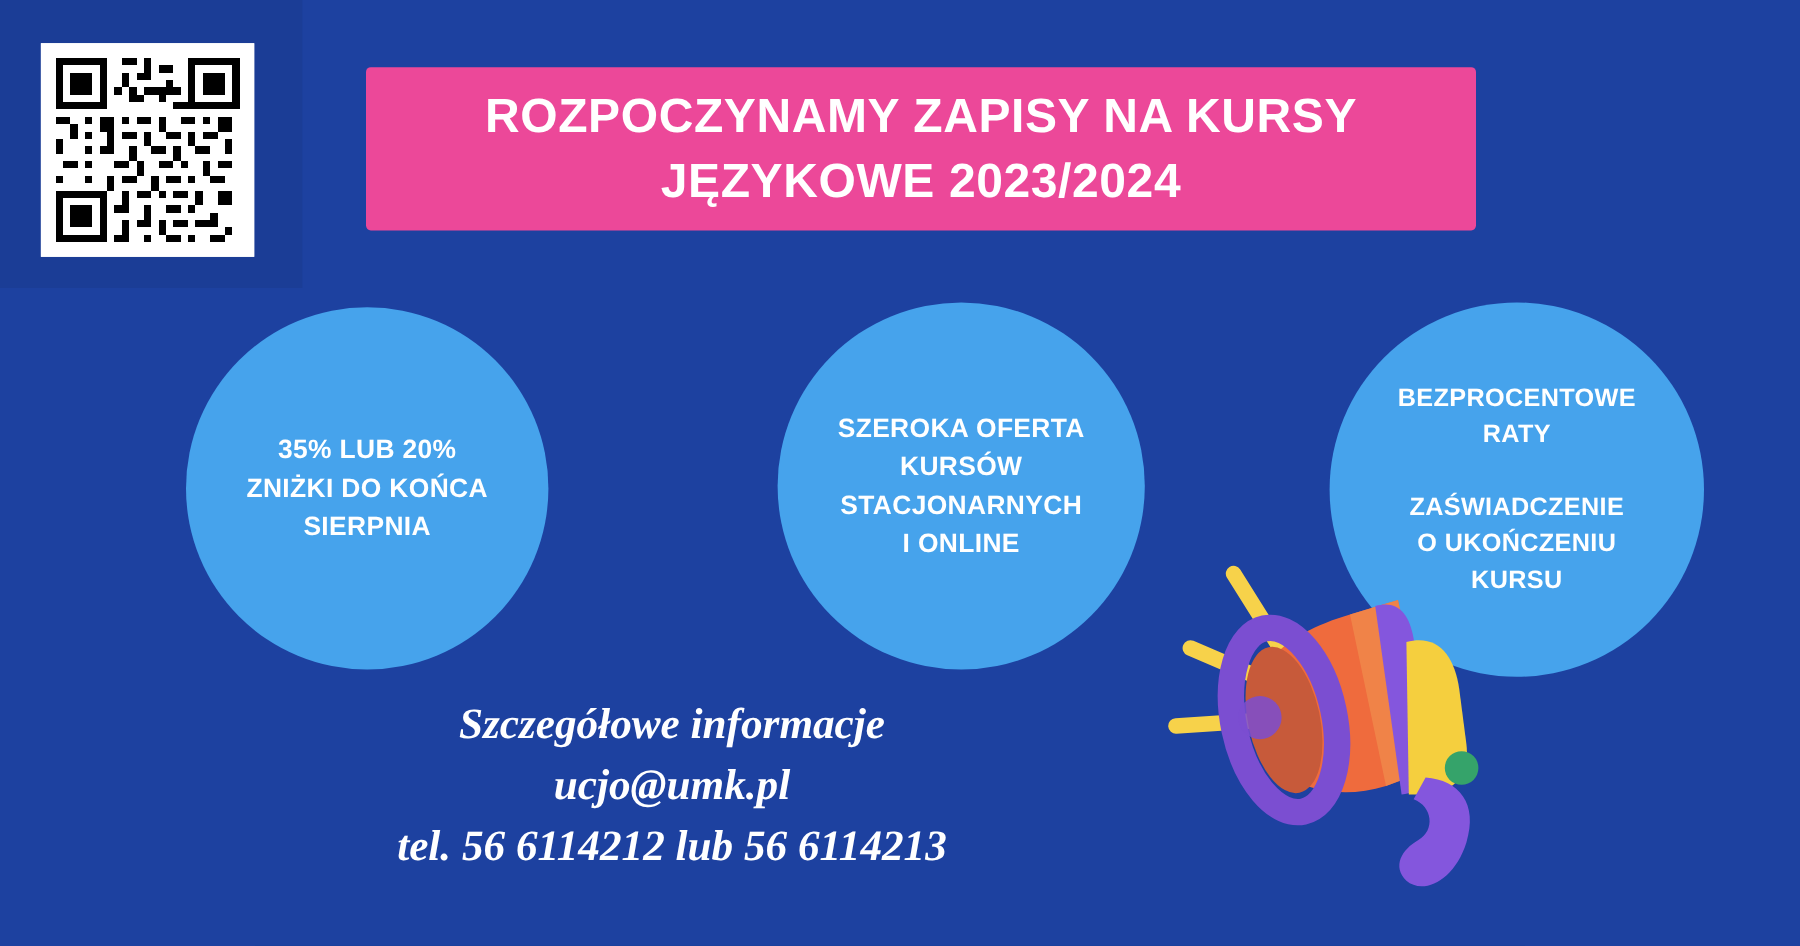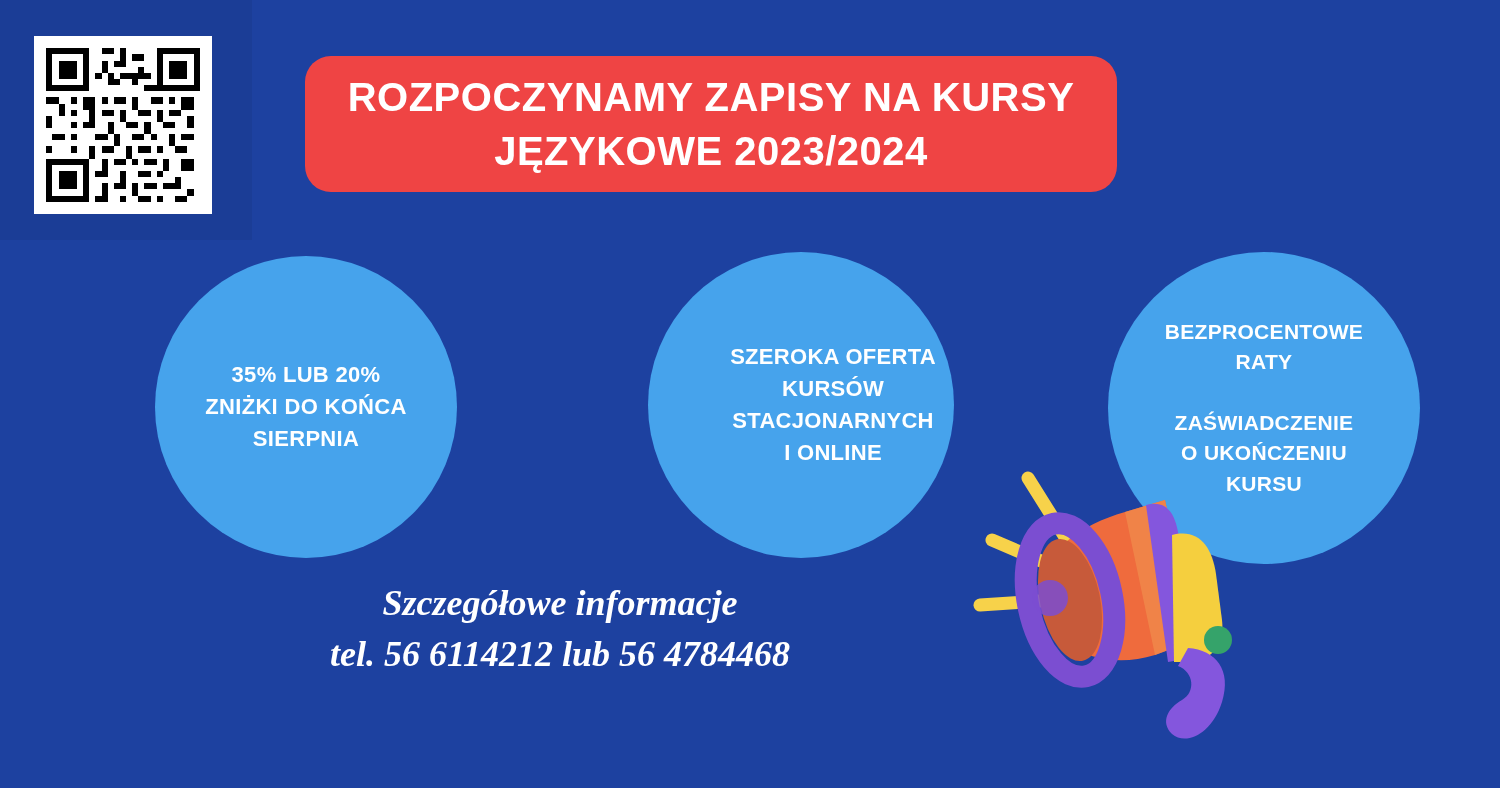--- a/index.html
+++ b/index.html
@@ -35,24 +35,24 @@
     background: #ffffff;
     padding: 0;
     box-sizing: border-box;
   }
   .qr svg { display: block; }
 
   .title-box {
     position: absolute;
     left: 305px;
     top: 56px;
-    width: 812px;
+    width: 925px;
     height: 136px;
-    background: #ef4444;
-    border-radius: 26px;
+    background: #ec4899;
+    border-radius: 4px;
     display: flex;
     align-items: center;
     justify-content: center;
     text-align: center;
   }
   .title-box .title-text {
     color: #ffffff;
     font-size: 40px;
     font-weight: bold;
     line-height: 1.35;
@@ -82,21 +82,20 @@
     left: 155px;
     top: 256px;
     width: 302px;
     height: 302px;
   }
   #bubble-2 {
     left: 648px;
     top: 252px;
     width: 306px;
     height: 306px;
-    justify-content: flex-end;
   }
   #bubble-3 {
     left: 1108px;
     top: 252px;
     width: 312px;
     height: 312px;
   }
   #bubble-3 .bubble-text { font-size: 21px; text-align: center; }
 
   .contact {
@@ -251,21 +250,22 @@
     <div class="bubble-text">BEZPROCENTOWE
 RATY
 
 ZAŚWIADCZENIE
 O UKOŃCZENIU
 KURSU</div>
   </div>
 
   <div class="contact">
     <div>Szczegółowe informacje</div>
-    <div>tel. 56 6114212 lub 56 4784468</div>
+    <div>ucjo@umk.pl</div>
+    <div>tel. 56 6114212 lub 56 6114213</div>
   </div>
 
   <svg class="megaphone" viewBox="0 0 330 320">
 
     <g stroke="#f7d24a" stroke-width="13" stroke-linecap="round">
       <line x1="78" y1="28" x2="120" y2="95"></line>
       <line x1="42" y1="90" x2="112" y2="120"></line>
       <line x1="30" y1="155" x2="105" y2="150"></line>
     </g>
 

